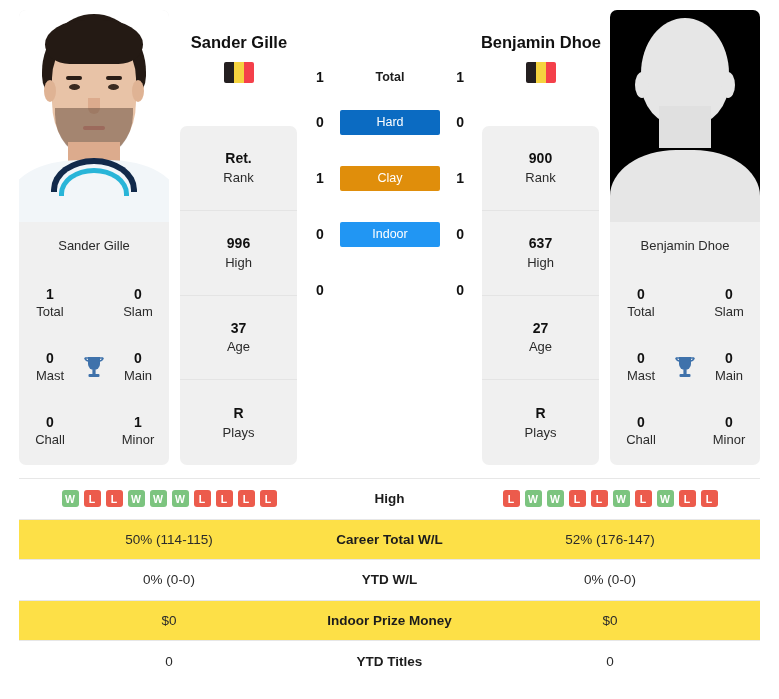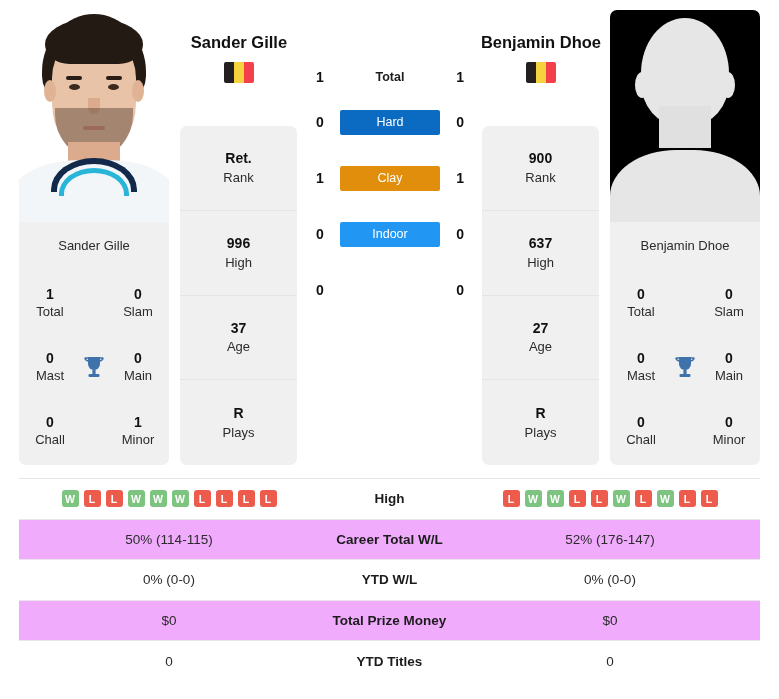--- a/index.html
+++ b/index.html
@@ -162,21 +162,21 @@
   .flag .b { background: #241f20; }
   .flag .y { background: #f5d33f; }
   .flag .r { background: #f4404a; }
 
   
   .stats { position: absolute; top: 478px; left: 19px; width: 741px; }
   .srow {
     display: flex; align-items: center; height: 40.6px;
     border-top: 1px solid #e7e7e7;
   }
-  .srow.shade { background: #f0abfc; }
+  .srow.shade { background: #fde047; }
   .srow .side { width: 300px; display: flex; align-items: center; }
   .srow .side.l { justify-content: center; }
   .srow .side.r { justify-content: center; }
   .srow .mid { flex: 1; text-align: center; font-size: 13.5px; font-weight: bold; color: #1c1c1c; }
   .srow .val { font-size: 13.5px; color: #2b2b2b; }
 
   .form-list { display: flex; gap: 5px; }
   .fb {
     width: 17px; height: 17px; border-radius: 3px;
     display: flex; align-items: center; justify-content: center;
@@ -447,21 +447,21 @@
       <div class="mid">YTD W/L</div>
       <div class="side r">
           <span class="val">0% (0-0)</span>
         </div>
     </div>
 
     <div class="srow shade">
       <div class="side l">
           <span class="val">$0</span>
         </div>
-      <div class="mid">Total Prize Money</div>
+      <div class="mid">Indoor Prize Money</div>
       <div class="side r">
           <span class="val">$0</span>
         </div>
     </div>
 
     <div class="srow">
       <div class="side l">
           <span class="val">0</span>
         </div>
       <div class="mid">YTD Titles</div>

